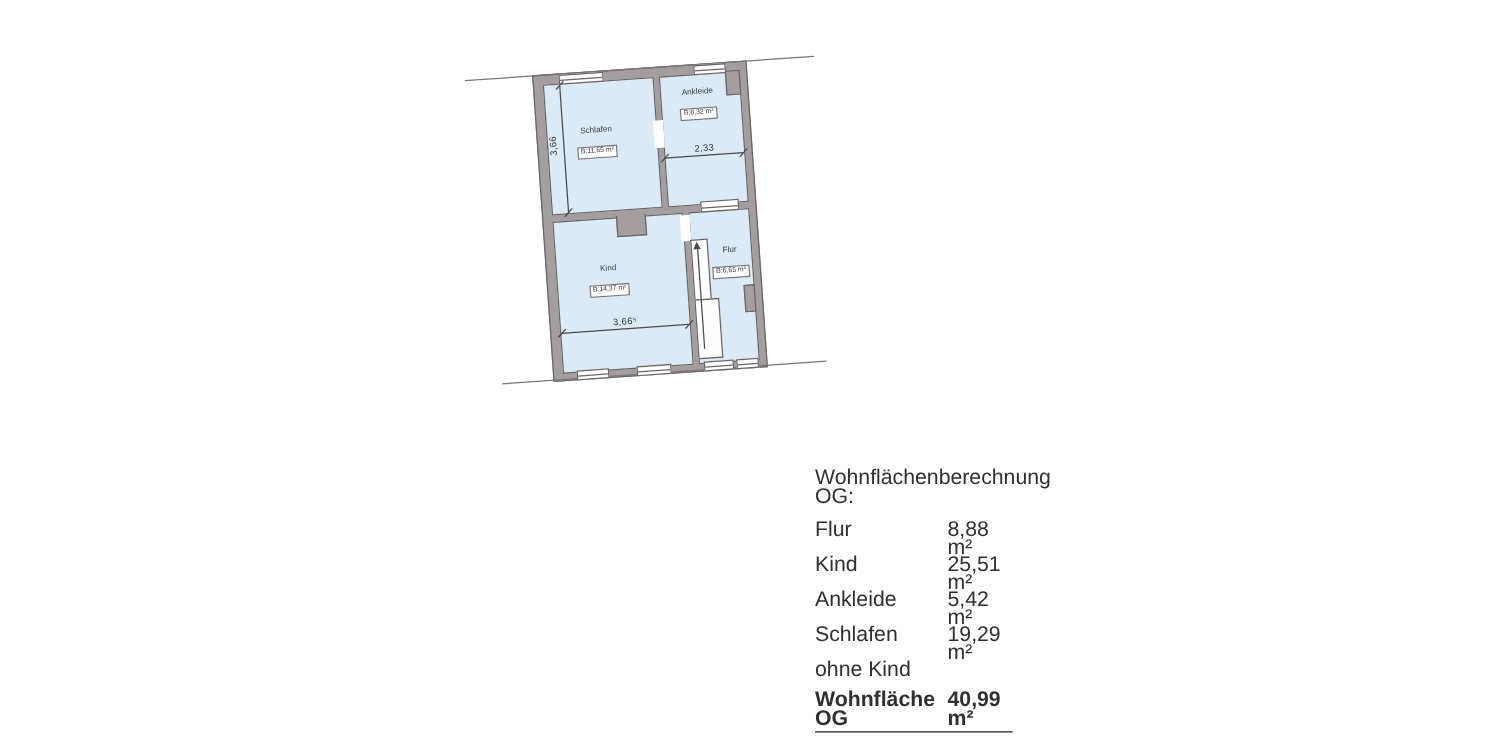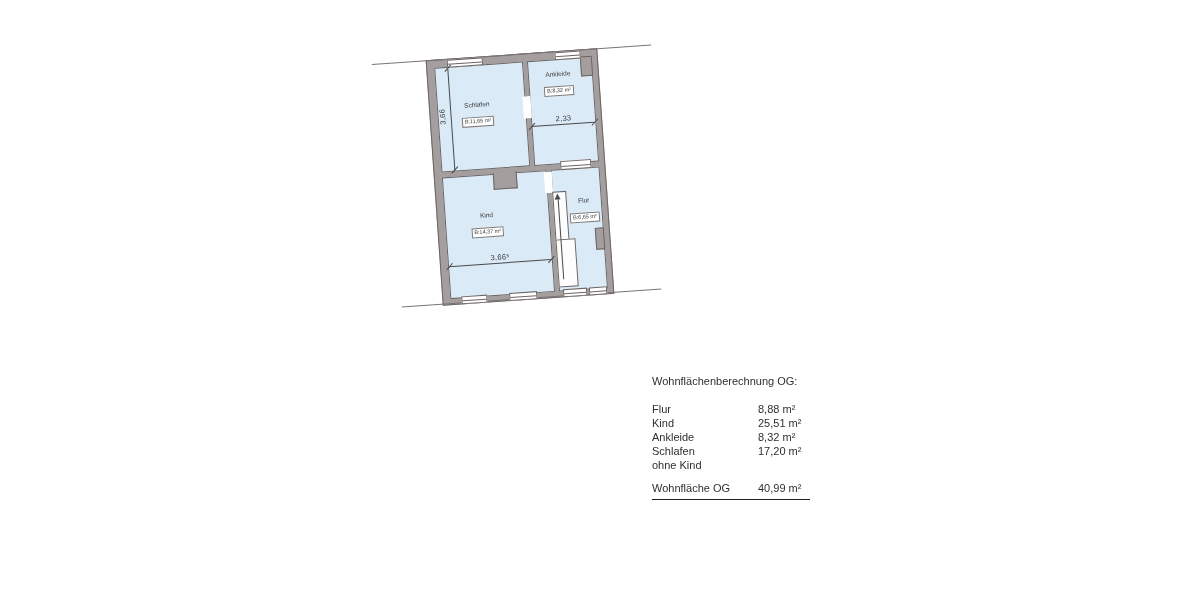--- a/index.html
+++ b/index.html
@@ -33,25 +33,25 @@
   .tick{position:absolute;width:9px;height:1px;background:var(--dim);transform:rotate(-45deg);}
   .dim-text{position:absolute;color:#3a3a3a;font-size:7.5px;text-align:center;letter-spacing:0.3px;}
   .dim-text.vert{transform:rotate(-90deg);transform-origin:50% 50%;}
 
   .room-label{position:absolute;width:64px;text-align:center;color:#3a3a3a;}
   .room-label .rname{font-size:6.5px;line-height:8px;}
   .room-label .rbox{display:inline-block;border:1px solid #7a7a7a;background:#ffffff;
                     font-size:5.5px;line-height:7px;padding:0.5px 2px;margin-top:1px;}
 
   
-  .calc{position:absolute;left:652px;top:374px;width:170px;color:var(--ink);font-size:11px;}
+  .calc{position:absolute;left:652px;top:374px;width:170px;color:var(--ink);font-size:17px;}
   .calc .title{line-height:15px;margin-bottom:13px;}
   .calc .row{display:flex;line-height:14px;width:160px;}
   .calc .row .lbl{width:106px;flex:none;}
-  .calc .total{display:flex;margin-top:9px;font-weight:normal;width:158px;
+  .calc .total{display:flex;margin-top:9px;font-weight:bold;width:158px;
                border-bottom:1.6px solid #1f1f1f;padding-bottom:3px;line-height:15px;}
   .calc .total .lbl{width:106px;flex:none;}
 </style>
 </head>
 <body>
 
 <div class="canvas">
 
   <div class="plan">
     <div class="ext-line top"></div>
@@ -122,25 +122,25 @@
     <div class="row">
       <span class="lbl">Flur</span>
       <span class="val">8,88 m²</span>
     </div>
     <div class="row">
       <span class="lbl">Kind</span>
       <span class="val">25,51 m²</span>
     </div>
     <div class="row">
       <span class="lbl">Ankleide</span>
-      <span class="val">8,32 m²</span>
+      <span class="val">5,42 m²</span>
     </div>
     <div class="row">
       <span class="lbl">Schlafen</span>
-      <span class="val">17,20 m²</span>
+      <span class="val">19,29 m²</span>
     </div>
     <div class="row">
       <span class="lbl">ohne Kind</span>
       <span class="val"></span>
     </div>
 
     <div class="total">
       <span class="lbl">Wohnfläche OG</span>
       <span class="val">40,99 m²</span>
     </div>

